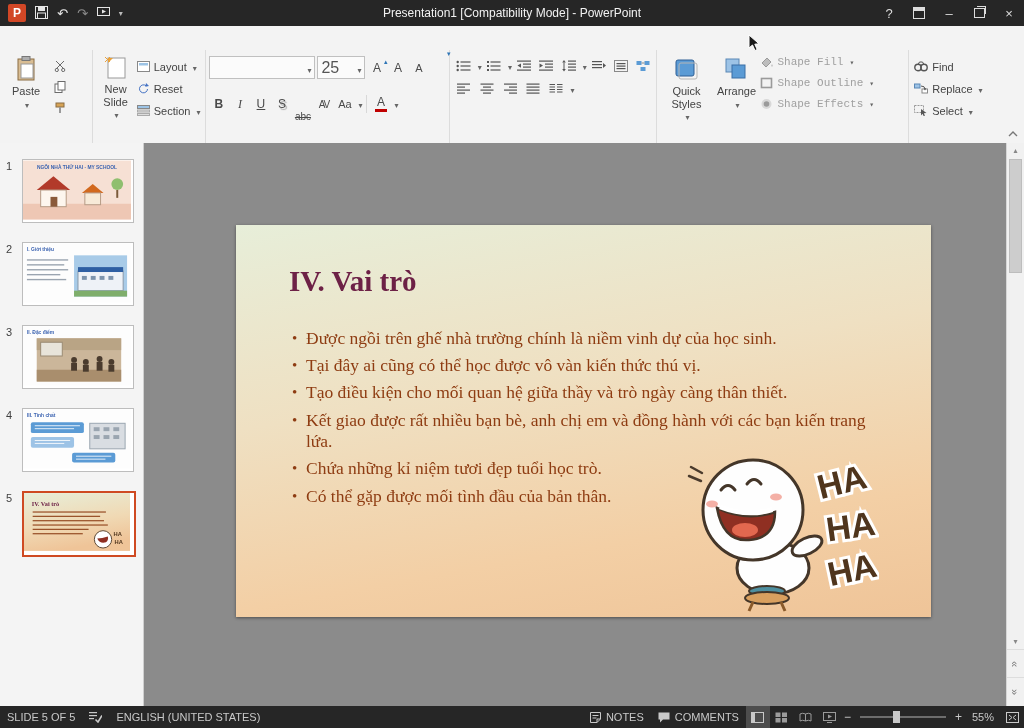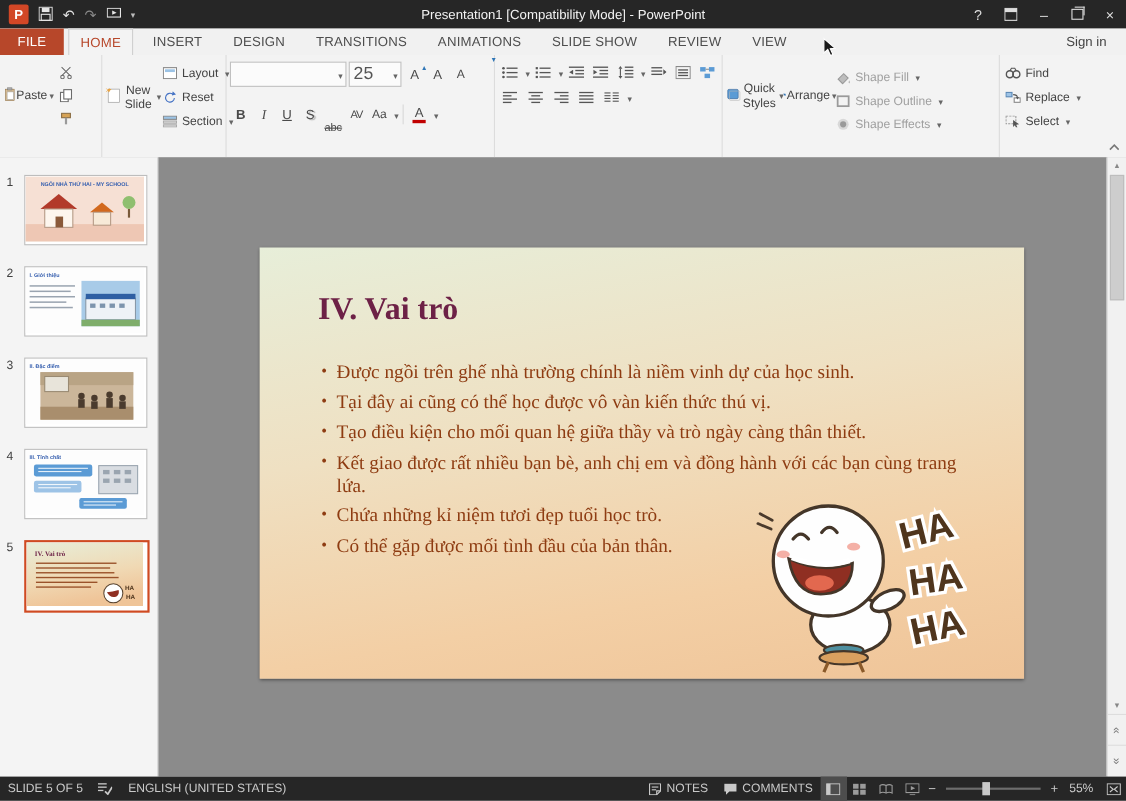--- a/index.html
+++ b/index.html
@@ -27,21 +27,21 @@
   .signin{margin-left:auto;margin-right:18px;align-self:center;color:#444;}
 
   
   .ribbon{position:absolute;top:50px;left:0;right:0;height:93px;background:#f3f3f3;border-bottom:1px solid #c3c3c3;display:flex;}
   .group{position:relative;height:100%;border-right:1px solid #dcdcdc;padding:3px 3px 15px 3px;}
   .glabel{position:absolute;bottom:1px;left:0;right:0;text-align:center;font-size:10.5px;color:#7a7a7a;}
   .launcher{position:absolute;right:2px;bottom:2px;width:9px;height:9px;}
   .launcher::before{content:"";position:absolute;left:0;top:0;width:5px;height:5px;border-left:1px solid #8a8a8a;border-top:1px solid #8a8a8a;}
   .launcher::after{content:"";position:absolute;right:0;bottom:0;border-left:4px solid transparent;border-bottom:4px solid #8a8a8a;}
   .grow{display:flex;}
-  .bigbtn{width:46px;display:flex;flex-direction:row;align-items:center;font-size:11px;color:#444;text-align:center;line-height:1.15;padding-top:3px;}
+  .bigbtn{width:46px;display:flex;flex-direction:column;align-items:center;font-size:11px;color:#444;text-align:center;line-height:1.15;padding-top:3px;}
   .bigbtn svg{margin-bottom:3px;}
   .dd::after{content:"▾";font-size:8px;color:#666;margin-left:2px;}
   .mbtn{width:21px;height:20px;display:flex;align-items:center;justify-content:center;}
   .minicol{display:flex;flex-direction:column;gap:1px;padding-top:3px;}
   .txtbtn{display:flex;align-items:center;gap:4px;font-size:11px;color:#444;height:21px;padding:0 2px;white-space:nowrap;}
   .fontrow{display:flex;align-items:center;gap:2px;margin-top:3px;}
   .combo{height:21px;border:1px solid #c0c0c0;background:#fbfbfb;display:flex;align-items:center;padding:0 3px;color:#555;font-size:16px;}
   .combo .val{flex:1;}
   .fbtn{min-width:19px;height:20px;display:flex;align-items:center;justify-content:center;font-size:12px;color:#4a4a4a;}
   .fbtn.b{font-weight:bold;}
@@ -49,21 +49,21 @@
   .fbtn.u{text-decoration:underline;}
   .fbtn.strike{font-size:10px;text-decoration:line-through;margin-top:24px;}
   .fbtn.shadow{text-shadow:1.5px 1.5px 1px #aaa;}
   .fbtn.av{font-size:10px;letter-spacing:-1px;}
   .fontcolor{display:flex;flex-direction:column;align-items:center;line-height:1;}
   .fontcolor .bar{width:12px;height:3px;background:#c00000;margin-top:1px;}
   .arrowsup{position:relative;}
   .arrowsup::after{content:"▴";font-size:7px;color:#2e75b6;position:absolute;top:0;right:-1px;}
   .arrowsdn::after{content:"▾";font-size:7px;color:#2e75b6;position:absolute;top:0;right:-1px;}
   .sep{width:1px;height:18px;background:#d8d8d8;margin:0 2px;}
-  .dbtn{display:flex;align-items:flex-end;gap:4px;height:21px;font-size:11px;color:#a0a0a0;white-space:nowrap;}
+  .dbtn{display:flex;align-items:flex-start;gap:4px;height:21px;font-size:11px;color:#a0a0a0;white-space:nowrap;font-family:Liberation Mono, monospace;}
   .dbtn .dd::after{color:#ad adad;}
   .drawcol{display:flex;flex-direction:column;padding-top:3px;}
   .collapse{position:absolute;right:6px;bottom:3px;}
 
   
   .thumbs{position:absolute;top:143px;bottom:22px;left:0;width:143px;background:#f4f4f4;border-right:1px solid #cfcfcf;padding-top:16px;overflow:hidden;}
   .thumbrow{display:flex;margin:0 0 19px 6px;}
   .tnum{width:16px;font-size:11px;color:#404040;padding-top:1px;}
   .tframe{width:110px;height:62px;background:#fff;border:1px solid #bdbdbd;position:relative;overflow:hidden;}
   .tframe.selected{border:2px solid #cf4a22;}
@@ -132,32 +132,20 @@
           </svg>
       </span>
       <span class="winbtn">–</span>
       <span class="winbtn">
           <span class="restore-glyph"></span>
         </span>
       <span class="winbtn">×</span>
     </div>
   </div>
 
-  <div class="tabrow">
-    <div class="tab file">FILE</div>
-    <div class="tab active">HOME</div>
-    <div class="tab">INSERT</div>
-    <div class="tab">DESIGN</div>
-    <div class="tab">TRANSITIONS</div>
-    <div class="tab">ANIMATIONS</div>
-    <div class="tab">SLIDE SHOW</div>
-    <div class="tab">REVIEW</div>
-    <div class="tab">VIEW</div>
-    <div class="signin">Sign in</div>
-  </div>
 
   <div class="ribbon">
 
     <div class="group" style="width:89px;">
       <div class="grow">
         <div class="bigbtn">
           <svg width="24" height="26" viewBox="0 0 24 26">
               <rect x="4" y="3" width="16" height="21" fill="#d9bd93" stroke="#8a6d43"></rect>
               <rect x="8" y="0.5" width="8" height="4" fill="#aeaeae" stroke="#777"></rect>
               <rect x="7" y="8" width="12" height="14" fill="#fff" stroke="#999"></rect>
@@ -644,21 +632,21 @@
     </div>
   </div>
 
   <div class="editor">
     <div class="slide">
       <div class="slide-title">IV. Vai trò</div>
       <ul class="bullets">
         <li>Được ngồi trên ghế nhà trường chính là niềm vinh dự của học sinh.</li>
         <li>Tại đây ai cũng có thể học được vô vàn kiến thức thú vị.</li>
         <li>Tạo điều kiện cho mối quan hệ giữa thầy và trò ngày càng thân thiết.</li>
-        <li>Kết giao được rất nhiều bạn bè, anh chị em và đồng hành với các bạn cùng trang lứa.</li>
+        <li>Kết giao được rất nhiều bạn bè, anh chị em và đồng hành với các bạn kiến trang lứa.</li>
         <li>Chứa những kỉ niệm tươi đẹp tuổi học trò.</li>
         <li>Có thể gặp được mối tình đầu của bản thân.</li>
       </ul>
       <svg class="sticker" width="196" height="162" viewBox="0 0 196 162">
         <path d="M6 26 L18 31 M8 17 L19 23" stroke="#4a3a2c" stroke-width="2.5" stroke-linecap="round"></path>
         <ellipse cx="90" cy="118" rx="36" ry="26" fill="#fefefe" stroke="#443629" stroke-width="3"></ellipse>
         <ellipse cx="84" cy="141" rx="18" ry="5" fill="#4e8f9f" stroke="#443629" stroke-width="2"></ellipse>
         <ellipse cx="84" cy="148" rx="22" ry="6" fill="#d9a05f" stroke="#443629" stroke-width="2"></ellipse>
         <path d="M70 152 L66 161 M98 152 L102 161" stroke="#8a5a2a" stroke-width="3"></path>
         <ellipse cx="124" cy="96" rx="16" ry="8" fill="#fefefe" stroke="#443629" stroke-width="3" transform="rotate(-25 124 96)"></ellipse>

